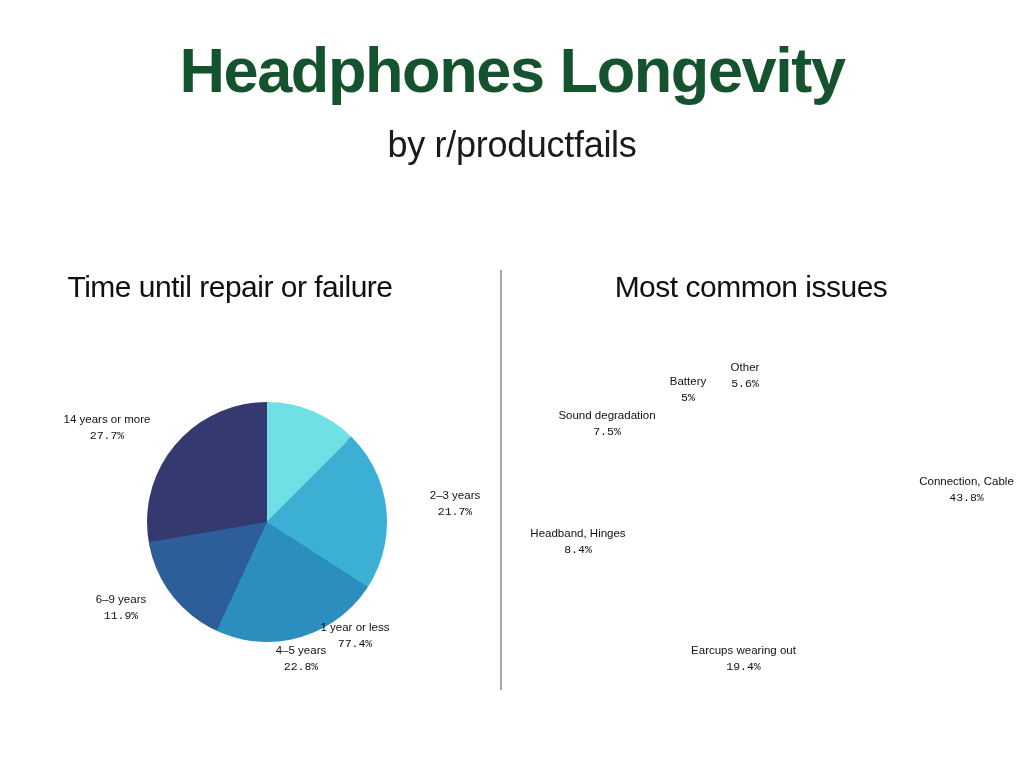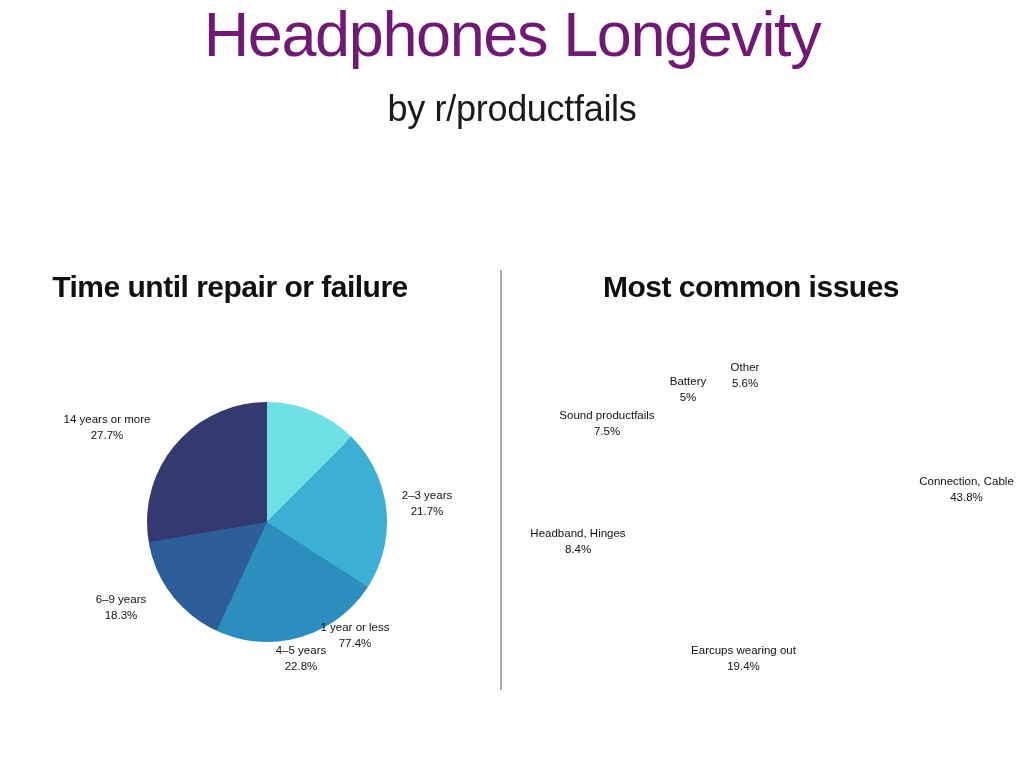--- a/index.html
+++ b/index.html
@@ -18,25 +18,26 @@
 
   
   #header {
     position: absolute;
     top: 0; left: 0;
     width: 1024px;
     text-align: center;
   }
   #page-title {
     margin: 0;
+    padding-top: 36px;
     font-size: 63px;
-    font-weight: 400;
+    font-weight: 700;
     letter-spacing: -1.4px;
     line-height: 1.08;
-    color: #701a75;
+    color: #14532d;
     font-family: "Liberation Sans", sans-serif;
   }
   #page-subtitle {
     margin: 0;
     padding-top: 20px;
     font-size: 36px;
     font-weight: 400;
     letter-spacing: -0.3px;
     color: #1a1a1a;
   }
@@ -56,21 +57,21 @@
   }
   #panel-left  { left: 0px;   width: 501px; }
   #panel-right { left: 501px; width: 602px; }
 
   .panel-title {
     position: absolute;
     top: 20px;
     width: 100%;
     text-align: center;
     font-size: 30px;
-    font-weight: 700;
+    font-weight: 400;
     letter-spacing: -0.5px;
     color: #101010;
   }
   #panel-left .panel-title  { left: 0; width: 460px; }
   #panel-right .panel-title { left: 0; width: 500px; }
 
   #divider {
     position: absolute;
     left: 500px;
     top: 20px;
@@ -91,21 +92,21 @@
 
   
   .slice-label {
     position: absolute;
     font-size: 11.5px;
     line-height: 1.35;
     color: #111111;
     white-space: nowrap;
   }
   .slice-label .lbl-name { display: block; }
-  .slice-label .lbl-pct  { display: block; }
+  .slice-label .lbl-pct  { display: block; font-family: Liberation Mono, monospace; }
   .align-center { text-align: center; }
   .align-left   { text-align: left; }
 </style>
 </head>
 <body>
 
 <div id="header">
   <h1 id="page-title">Headphones Longevity</h1>
   <div id="page-subtitle">by r/productfails</div>
 </div>
@@ -116,33 +117,33 @@
     <div class="panel-title">Time until repair or failure</div>
     <div class="pie-wrap" id="pie-left-wrap">
       <div class="pie" id="pie-left" style="background: conic-gradient(rgb(111, 224, 230) 0deg, rgb(111, 224, 230) 44.64deg, rgb(59, 176, 212) 44.64deg, rgb(59, 176, 212) 122.76deg, rgb(44, 142, 190) 122.76deg, rgb(44, 142, 190) 204.84deg, rgb(45, 94, 154) 204.84deg, rgb(45, 94, 154) 260.28deg, rgb(52, 58, 112) 260.28deg, rgb(52, 58, 112) 360deg);"></div>
     </div>
 
     <div class="slice-label align-center" style="left:300px; top:370px; width:110px;">
       <span class="lbl-name">1 year or less</span>
       <span class="lbl-pct">77.4%</span>
     </div>
 
-    <div class="slice-label align-center" style="left:372px; top:238px; width:110px;">
+    <div class="slice-label align-center" style="left:400px; top:238px; width:110px;">
       <span class="lbl-name">2–3 years</span>
       <span class="lbl-pct">21.7%</span>
     </div>
 
     <div class="slice-label align-center" style="left:245px; top:393px; width:112px;">
       <span class="lbl-name">4–5 years</span>
       <span class="lbl-pct">22.8%</span>
     </div>
 
     <div class="slice-label align-center" style="left:65px; top:342px; width:112px;">
       <span class="lbl-name">6–9 years</span>
-      <span class="lbl-pct">18.3%</span>
+      <span class="lbl-pct">11.9%</span>
     </div>
 
     <div class="slice-label align-center" style="left:26px; top:162px; width:162px;">
       <span class="lbl-name">14 years or more</span>
       <span class="lbl-pct">27.7%</span>
     </div>
   </div>
 
   <div id="divider" style="background: rgb(168, 168, 168);"></div>
 
@@ -158,21 +159,21 @@
       <span class="lbl-name">Earcups wearing out</span>
       <span class="lbl-pct">19.4%</span>
     </div>
 
     <div class="slice-label align-center" style="left:22px; top:276px; width:110px;">
       <span class="lbl-name">Headband, Hinges</span>
       <span class="lbl-pct">8.4%</span>
     </div>
 
     <div class="slice-label align-center" style="left:47px; top:158px; width:118px;">
-      <span class="lbl-name">Sound productfails</span>
+      <span class="lbl-name">Sound degradation</span>
       <span class="lbl-pct">7.5%</span>
     </div>
 
     <div class="slice-label align-center" style="left:155px; top:124px; width:64px;">
       <span class="lbl-name">Battery</span>
       <span class="lbl-pct">5%</span>
     </div>
 
     <div class="slice-label align-center" style="left:212px; top:110px; width:64px;">
       <span class="lbl-name">Other</span>

